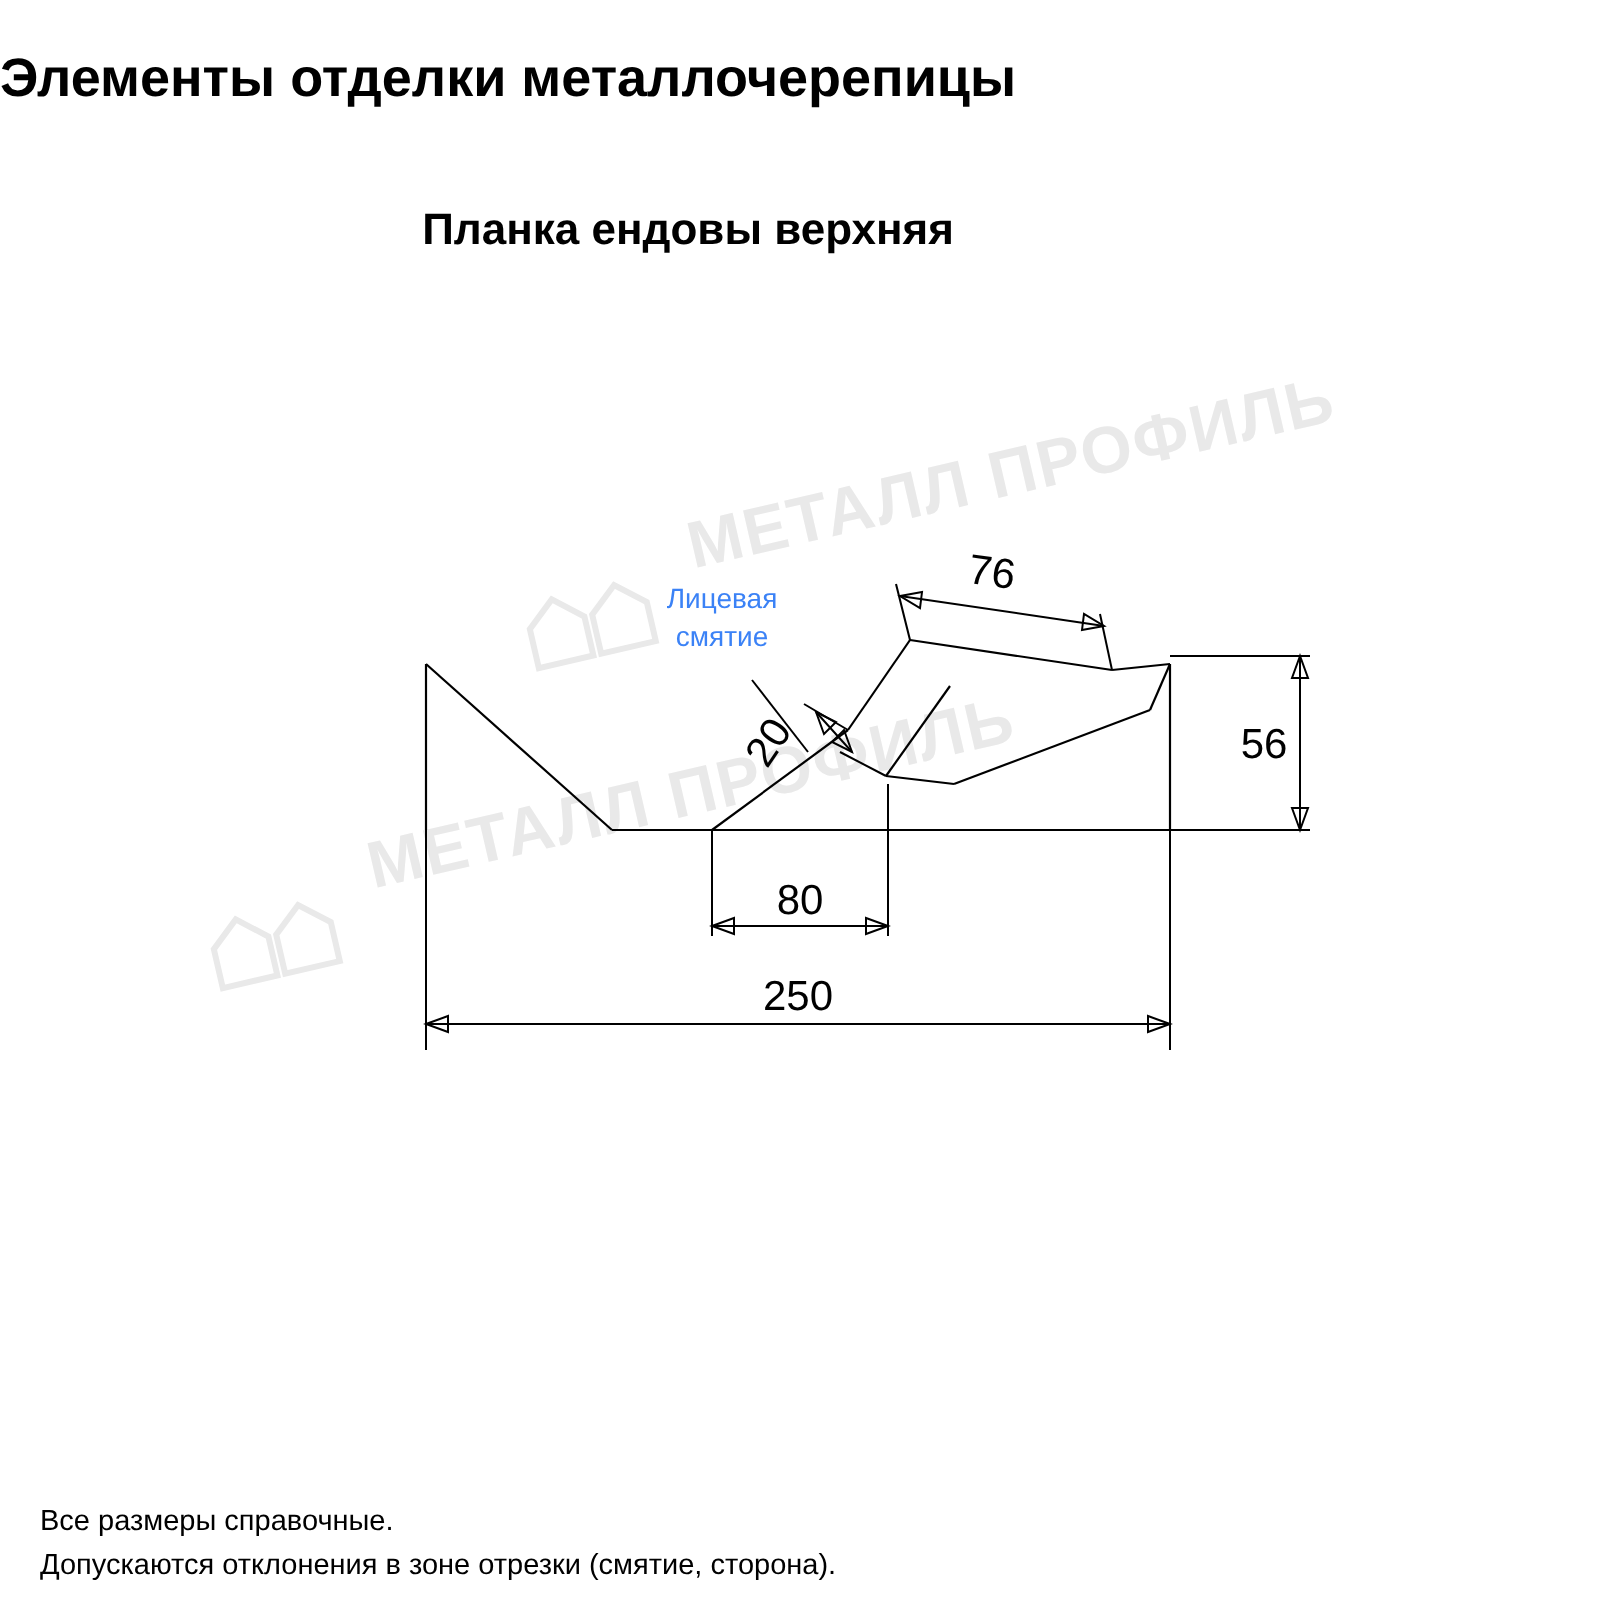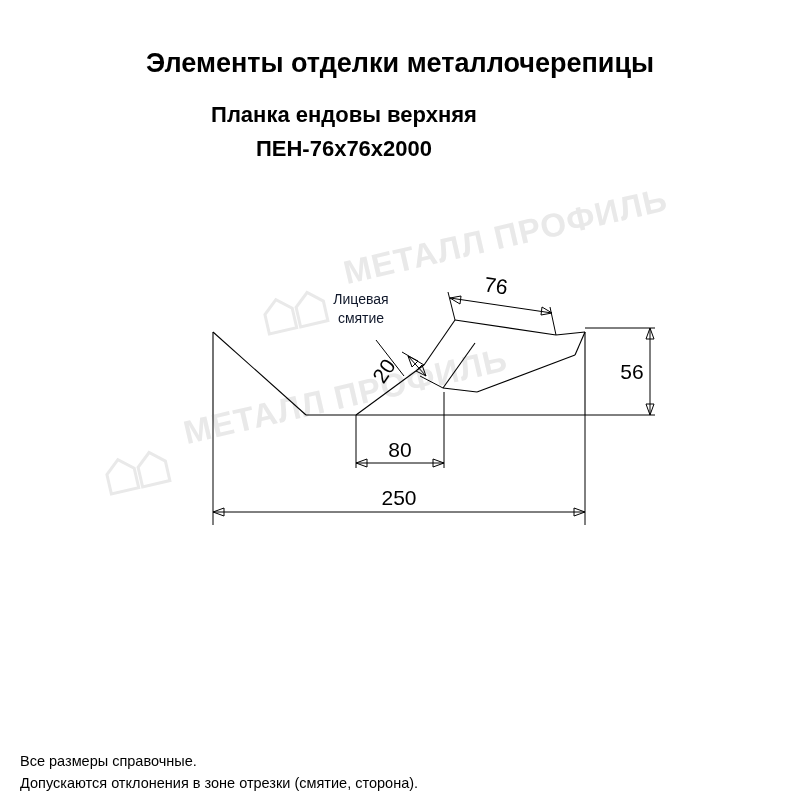--- a/index.html
+++ b/index.html
@@ -18,22 +18,21 @@
   .page {
     position: relative;
     width: 800px;
     height: 800px;
   }
   .title-block {
     position: absolute;
     top: 22px;
     left: 0;
     width: 800px;
-    text-align: center;
-    margin-top: 24px;
+    text-align: left;
   }
   .main-title {
     font-size: 27px;
     font-weight: bold;
     letter-spacing: 0px;
     line-height: 34px;
     white-space: nowrap;
   }
   .subtitle-block {
     position: absolute;
@@ -94,21 +93,21 @@
     line-height: 22px;
   }
   .face-label {
     position: absolute;
     left: 316px;
     top: 290px;
     font-size: 14px;
     line-height: 19px;
     text-align: center;
     width: 90px;
-    color: #0f172a;
+    color: #3b82f6;
   }
   svg { display: block; }
   .ln { stroke: #000; stroke-width: 1.1; fill: none; }
   .thin { stroke: #000; stroke-width: 1; fill: none; }
   .dimtext {
     font-family: "Liberation Sans", sans-serif;
     font-size: 21px;
     fill: #000;
   }
 </style>
@@ -116,21 +115,20 @@
 <body>
 
 <div class="page">
 
   <div class="title-block">
     <div class="main-title">Элементы отделки металлочерепицы</div>
   </div>
 
   <div class="subtitle-block">
     <div class="sub-title">Планка ендовы верхняя</div>
-    <div class="sub-code">ПЕН-76x76x2000</div>
   </div>
 
   <div class="watermark wm1">МЕТАЛЛ ПРОФИЛЬ</div>
   <div class="watermark wm2">МЕТАЛЛ ПРОФИЛЬ</div>
 
   <div class="wm-logo" style="top:280px; left:258px;">
     <svg width="90" height="70" viewBox="0 0 90 70">
       <g transform="rotate(-13 45 35)" fill="none" stroke="#e9e9e9" stroke-width="3">
         <path d="M8 46 L8 26 L22 14 L36 26 L36 46 Z"></path>
         <path d="M40 46 L40 26 L54 14 L68 26 L68 46 Z"></path>

